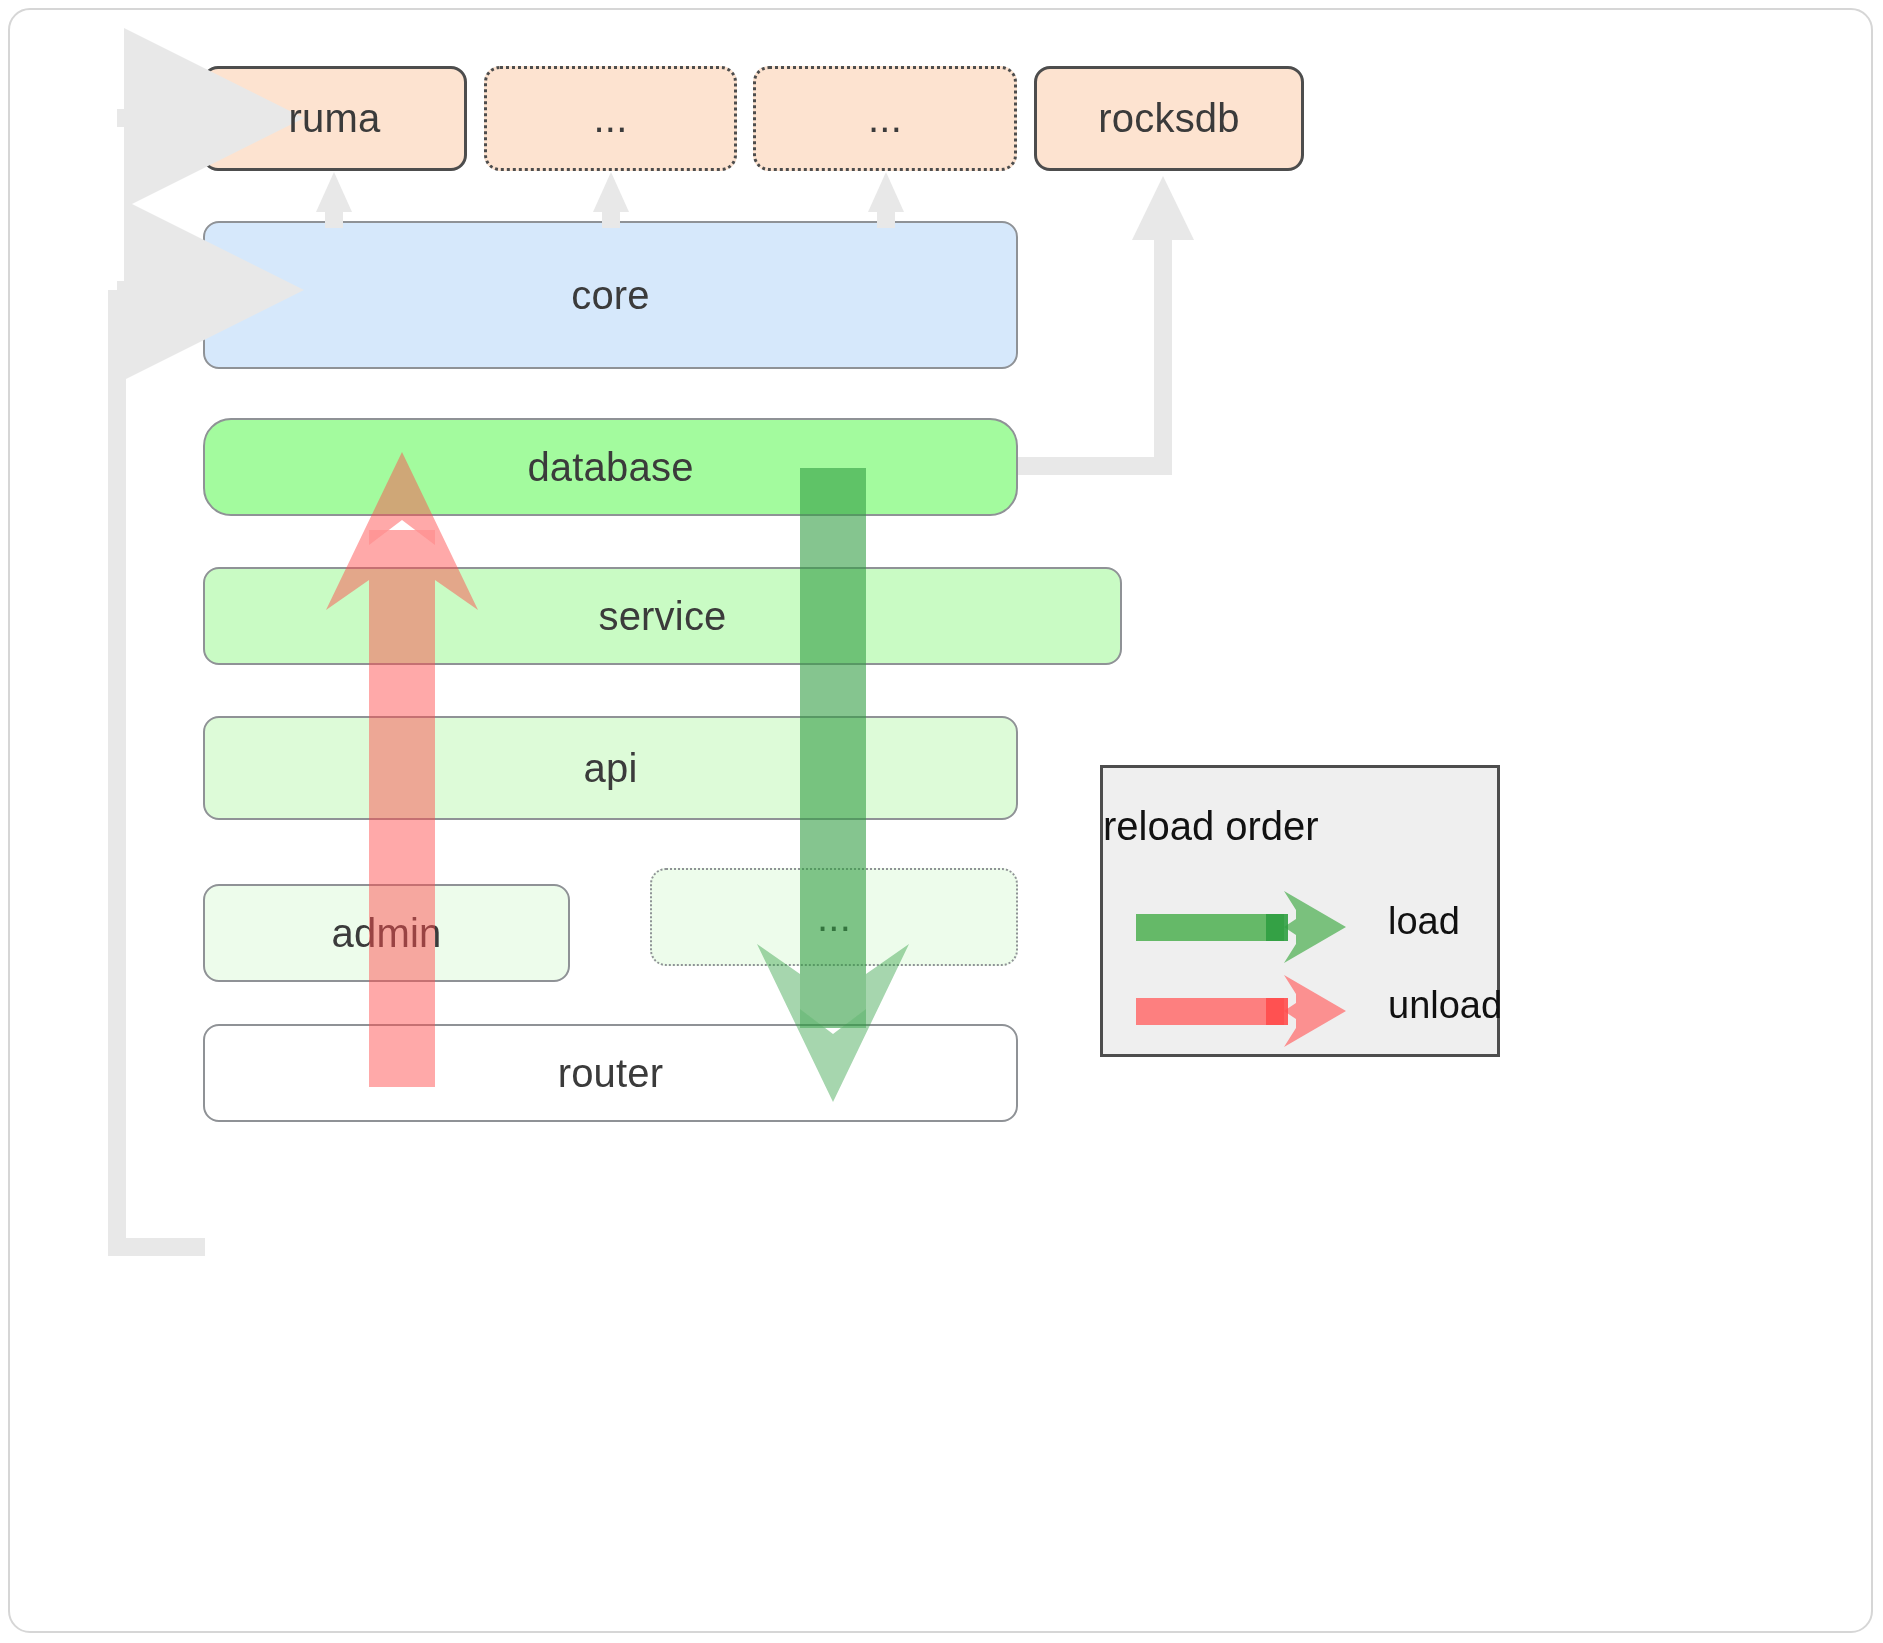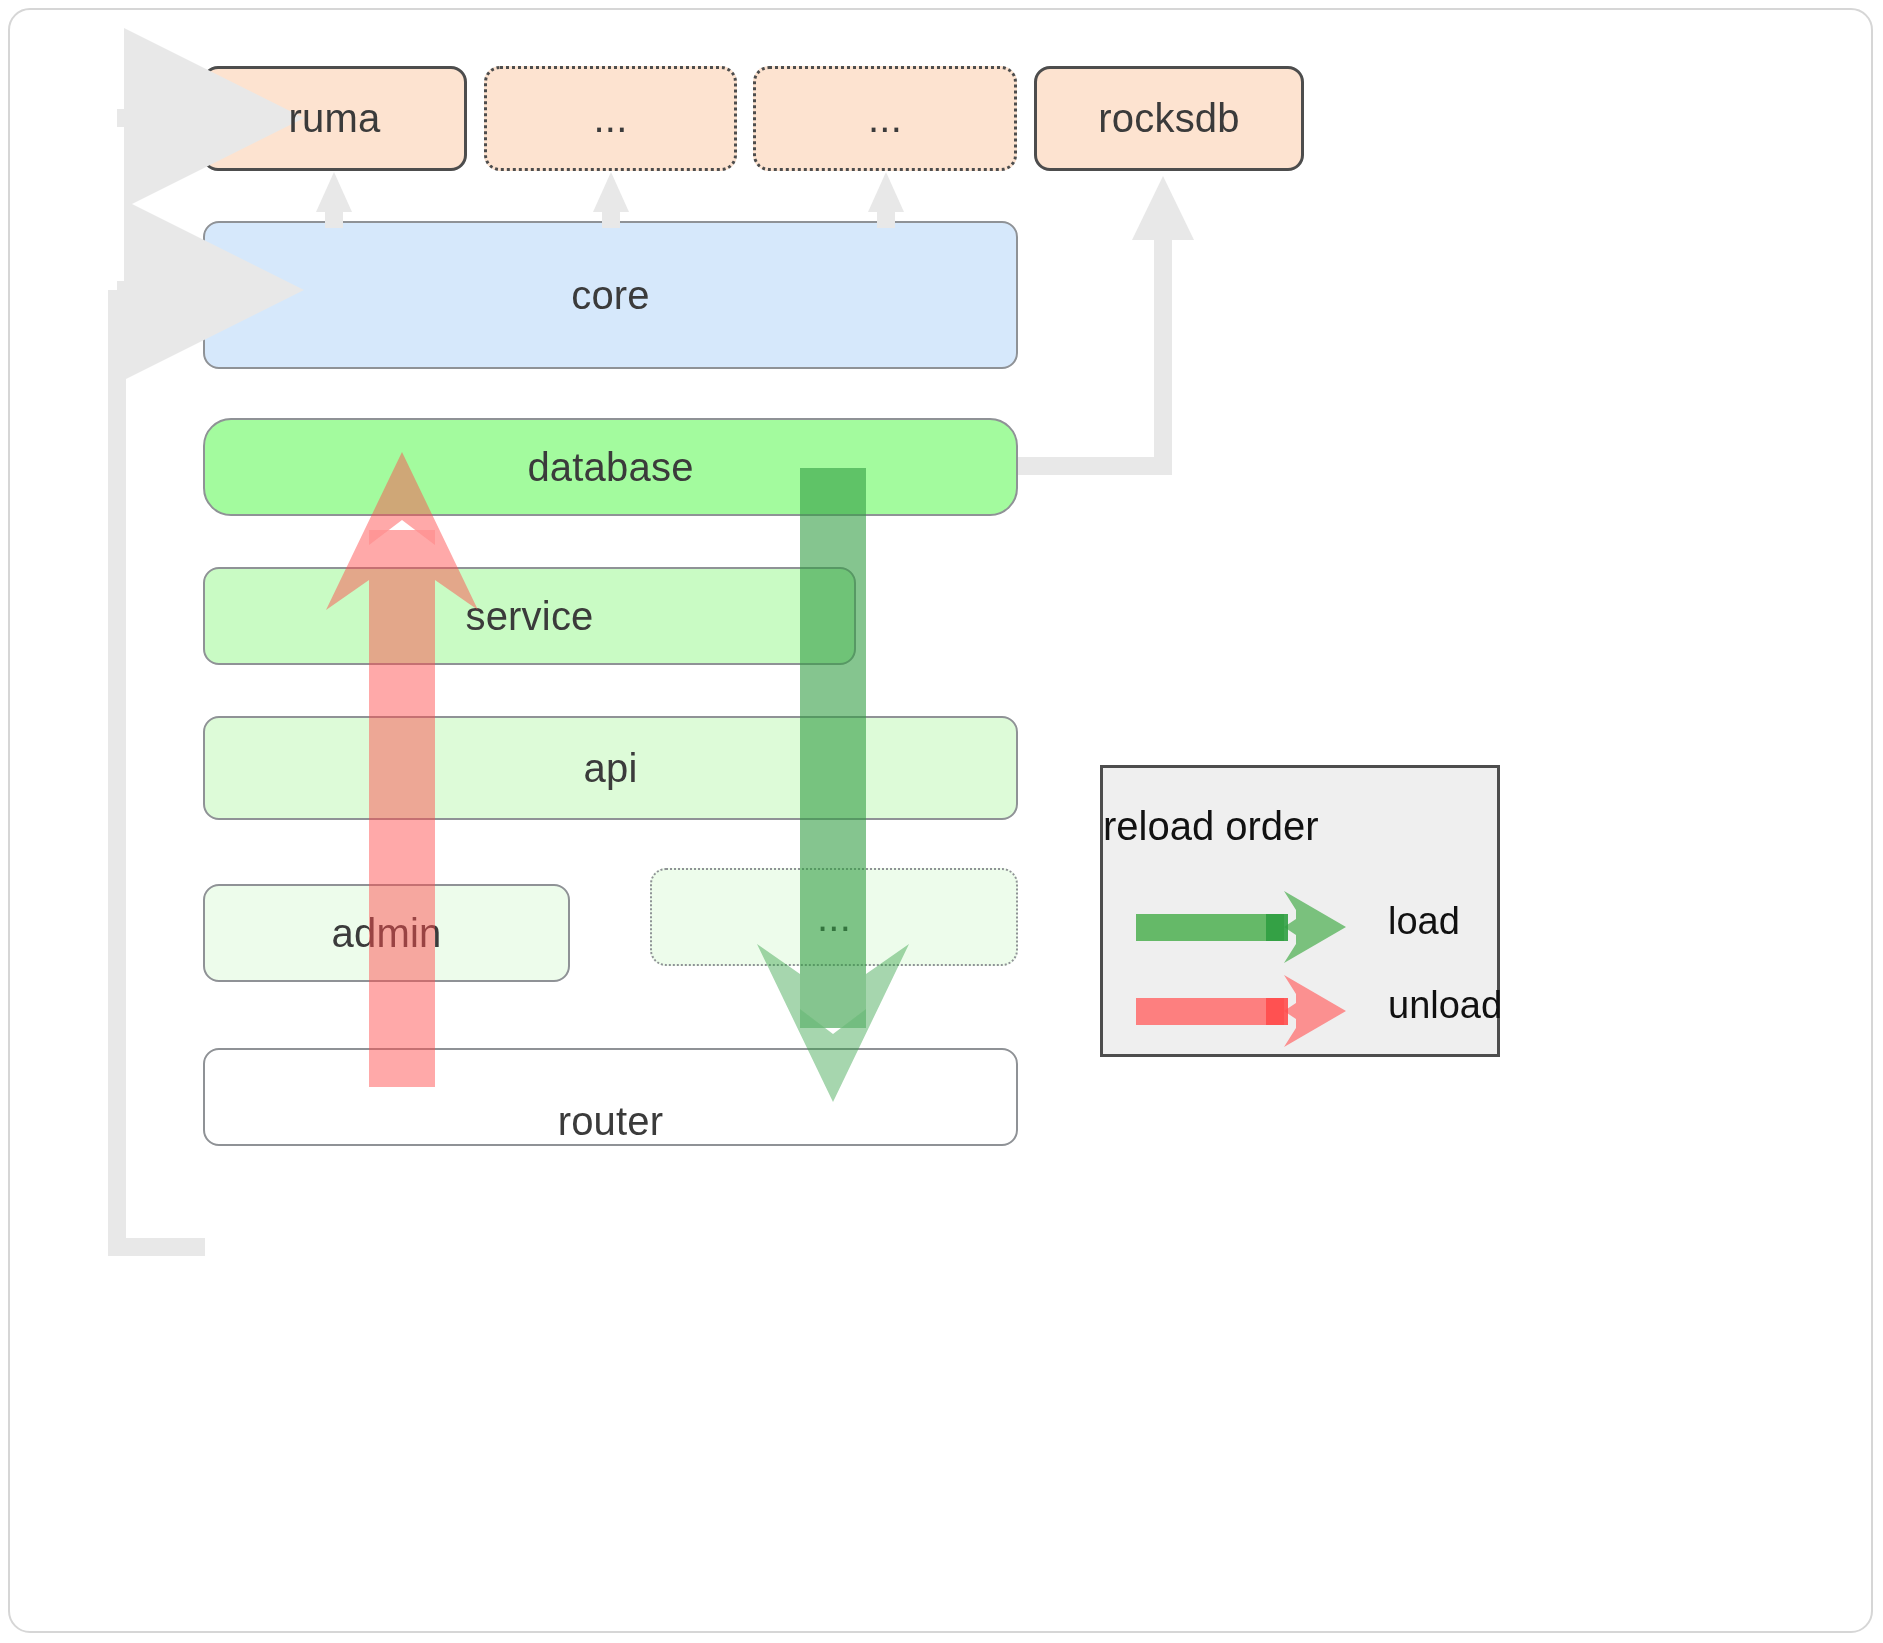--- a/index.html
+++ b/index.html
@@ -101,37 +101,37 @@
   </div>
 
   <div class="node core" style="left:203px;top:221px;width:815px;height:148px;">
     <span class="lbl">core</span>
   </div>
 
   <div class="node db" style="left:203px;top:418px;width:815px;height:98px;">
     <span class="lbl">database</span>
   </div>
 
-  <div class="node svc" style="left:203px;top:567px;width:653px;height:98px;">
+  <div class="node svc" style="left:203px;top:567px;width:919px;height:98px;">
     <span class="lbl">service</span>
   </div>
 
   <div class="node api" style="left:203px;top:716px;width:815px;height:104px;">
     <span class="lbl">api</span>
   </div>
 
   <div class="node admin" style="left:203px;top:868px;width:367px;height:98px;margin-top:16px;">
     <span class="lbl">admin</span>
   </div>
 
   <div class="node ellipsis-box" style="left:650px;top:868px;width:368px;height:98px;">
     <span class="lbl">...</span>
   </div>
 
-  <div class="node router" style="left:203px;top:1048px;width:815px;height:98px;align-items:flex-end;">
+  <div class="node router" style="left:203px;top:1024px;width:815px;height:98px;">
     <span class="lbl">router</span>
   </div>
 
 
   <svg id="bigarrows" viewBox="0 0 1883 1643">
 
     <g opacity="0.62">
 
       <rect x="369" y="530" width="66" height="557" fill="#ff4d4d" opacity="0.78"></rect>
 

